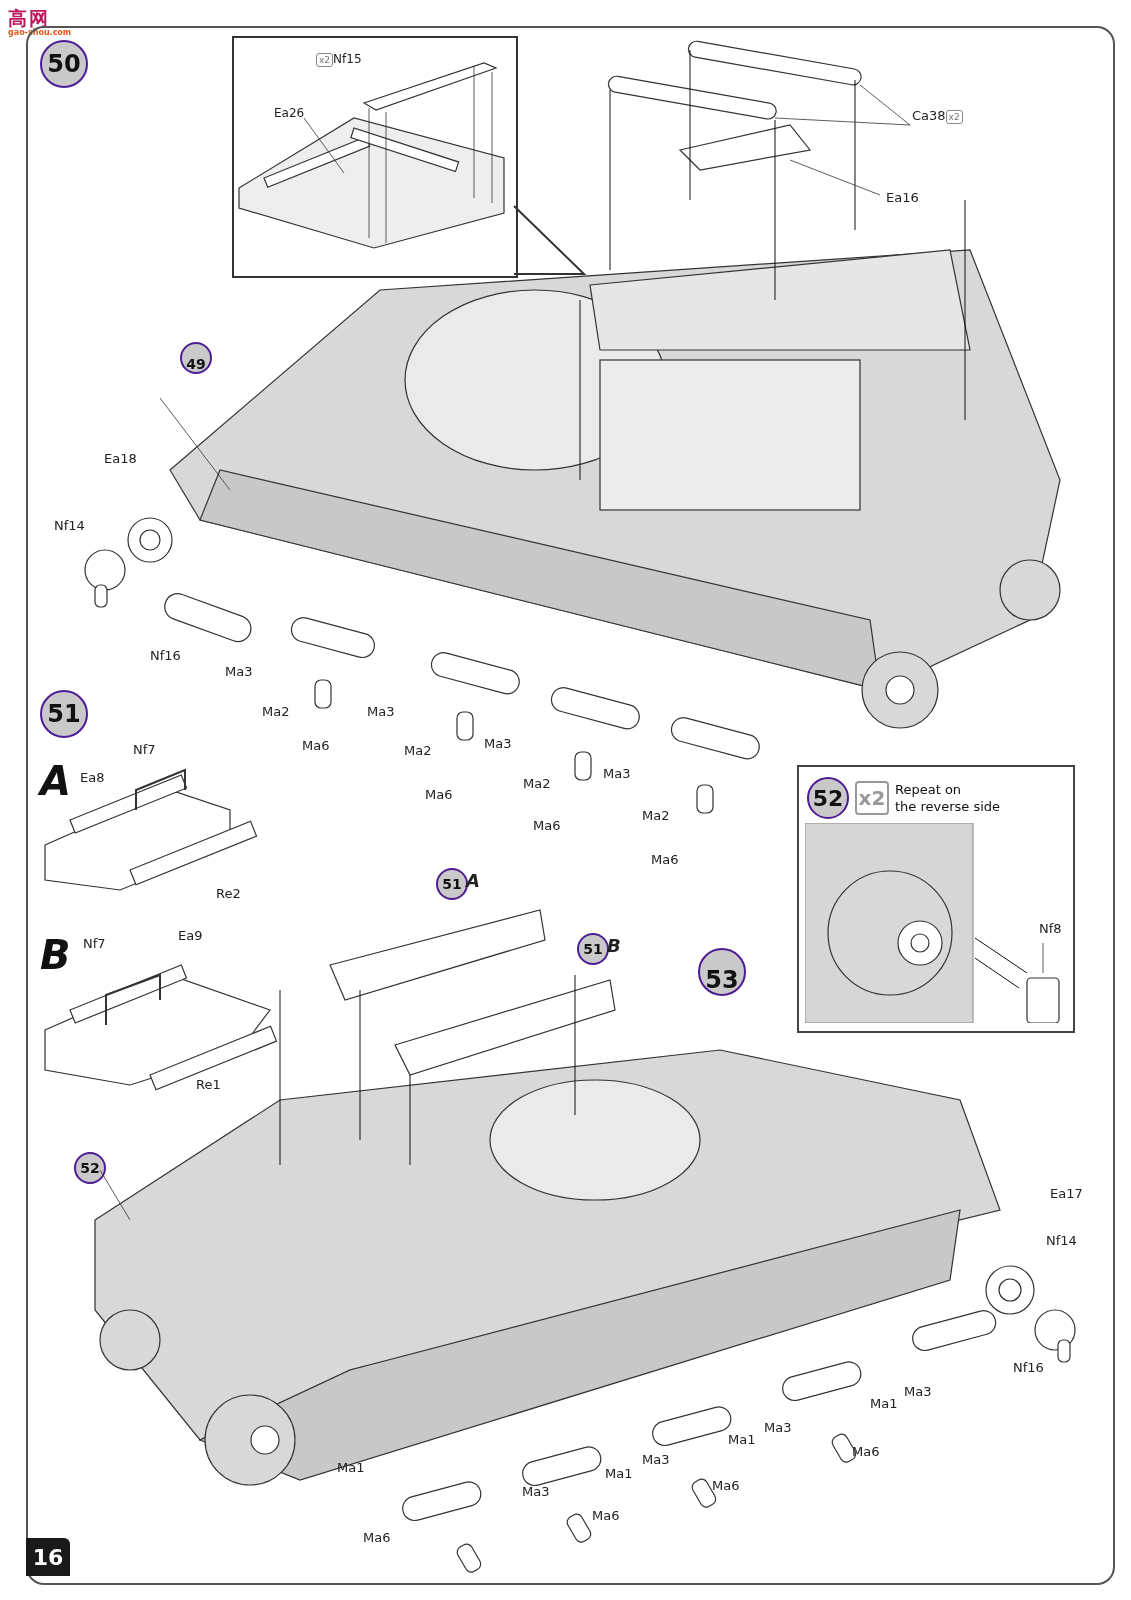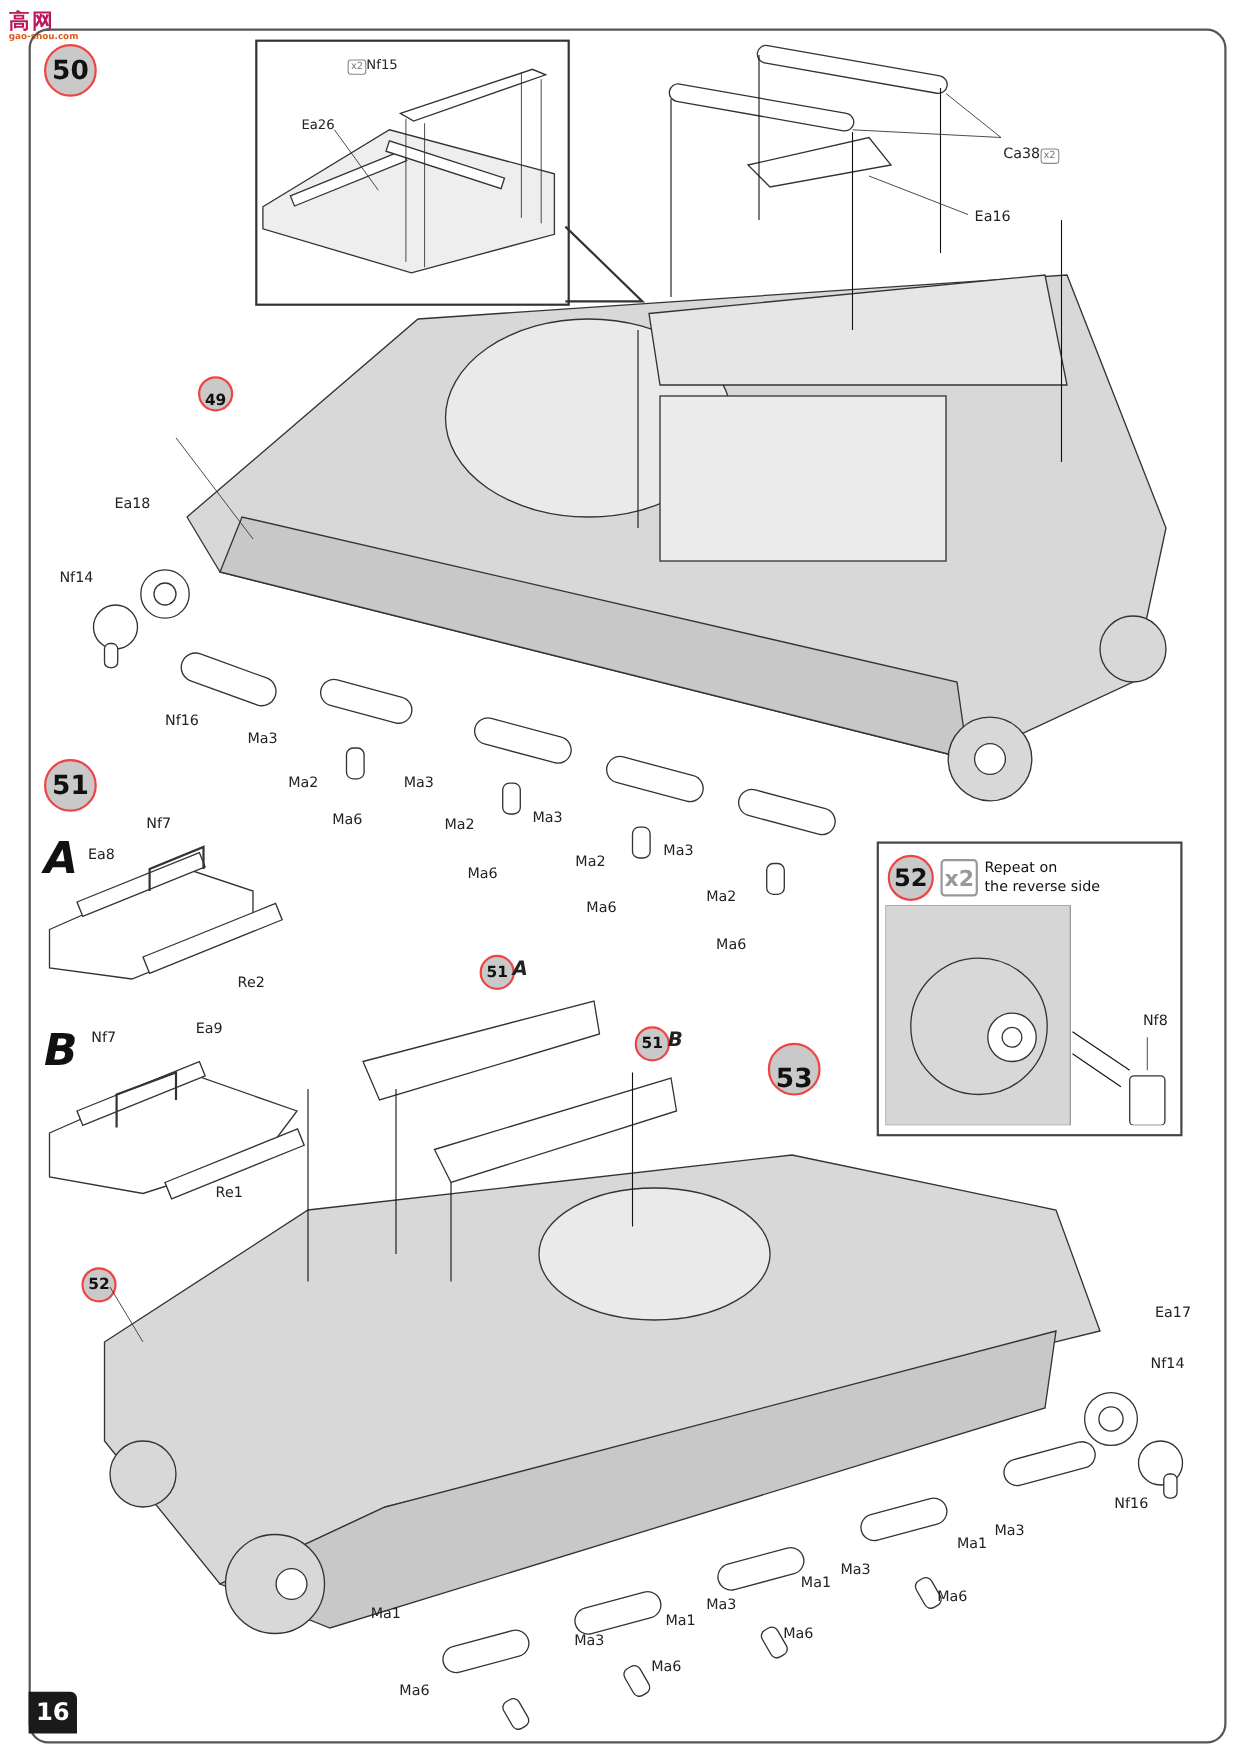--- a/index.html
+++ b/index.html
@@ -1,21 +1,21 @@
 <!DOCTYPE html>
 <html><head>
 <meta charset="utf-8">
 <style>
   html,body{margin:0;padding:0;background:#fff;}
   body{width:1131px;height:1600px;position:relative;overflow:hidden;font-family:"DejaVu Sans",sans-serif;color:#1a1a1a;}
   .frame{position:absolute;left:26px;top:26px;width:1085px;height:1555px;border:2px solid #555;border-radius:18px;border-left-width:2px;}
   .logo{position:absolute;left:8px;top:6px;width:64px;height:34px;}
   .logo .cn{font-size:19px;font-weight:bold;color:#be185d;letter-spacing:2px;}
   .logo .url{position:absolute;left:0;top:22px;font-size:8px;font-weight:bold;color:#e05a1a;}
-  .step{position:absolute;width:44px;height:44px;border-radius:50%;background:#c9c9c9;border:2px solid #ef4444;display:flex;align-items:center;justify-content:center;font-weight:bold;font-size:24px;color:#111;}
+  .step{position:absolute;width:44px;height:44px;border-radius:50%;background:#c9c9c9;border:2px solid #4c1d95;display:flex;align-items:center;justify-content:center;font-weight:bold;font-size:24px;color:#111;}
   .step.small{width:28px;height:28px;font-size:14px;}
   .lbl{position:absolute;font-size:13px;color:#222;white-space:nowrap;}
   .lbl.sm{font-size:12px;margin-left:12px;}
   .letter{position:absolute;font-size:40px;font-weight:bold;font-style:italic;color:#111;}
   .x2{display:inline-block;border:1.5px solid #888;border-radius:3px;font-size:9px;color:#777;padding:0 2px;line-height:12px;}
   .inset{position:absolute;border:2px solid #333;background:#fff;}
   .gray{fill:#d8d8d8;stroke:#333;stroke-width:1.2;}
   .white{fill:#fff;stroke:#333;stroke-width:1.2;}
   .lead{stroke:#333;stroke-width:0.8;fill:none;}
   .arrow{stroke:#111;stroke-width:1;fill:none;}
@@ -99,21 +99,21 @@
     <rect class="white" x="675" y="715" width="90" height="24" rx="12" transform="rotate(15 675 715)"></rect>
     <rect class="white" x="697" y="785" width="16" height="28" rx="6"></rect>
   </g>
   <line class="lead" x1="230" y1="490" x2="160" y2="398"></line>
 </svg>
 
 <div class="step small" style="left:180px;top:342px;align-items:flex-end;">
     <span>49</span>
   </div>
 
-<span class="lbl" style="left:912px;top:133px;"><span>Ca38</span><span class="x2">x2</span></span>
+<span class="lbl" style="left:912px;top:108px;"><span>Ca38</span><span class="x2">x2</span></span>
 <span class="lbl" style="left:886px;top:190px;">Ea16</span>
 <span class="lbl" style="left:104px;top:451px;">Ea18</span>
 <span class="lbl" style="left:54px;top:518px;">Nf14</span>
 <span class="lbl" style="left:150px;top:648px;">Nf16</span>
 <span class="lbl" style="left:225px;top:664px;">Ma3</span>
 <span class="lbl" style="left:262px;top:704px;">Ma2</span>
 <span class="lbl" style="left:302px;top:738px;">Ma6</span>
 <span class="lbl" style="left:367px;top:704px;">Ma3</span>
 <span class="lbl" style="left:404px;top:743px;">Ma2</span>
 <span class="lbl" style="left:484px;top:736px;">Ma3</span>

